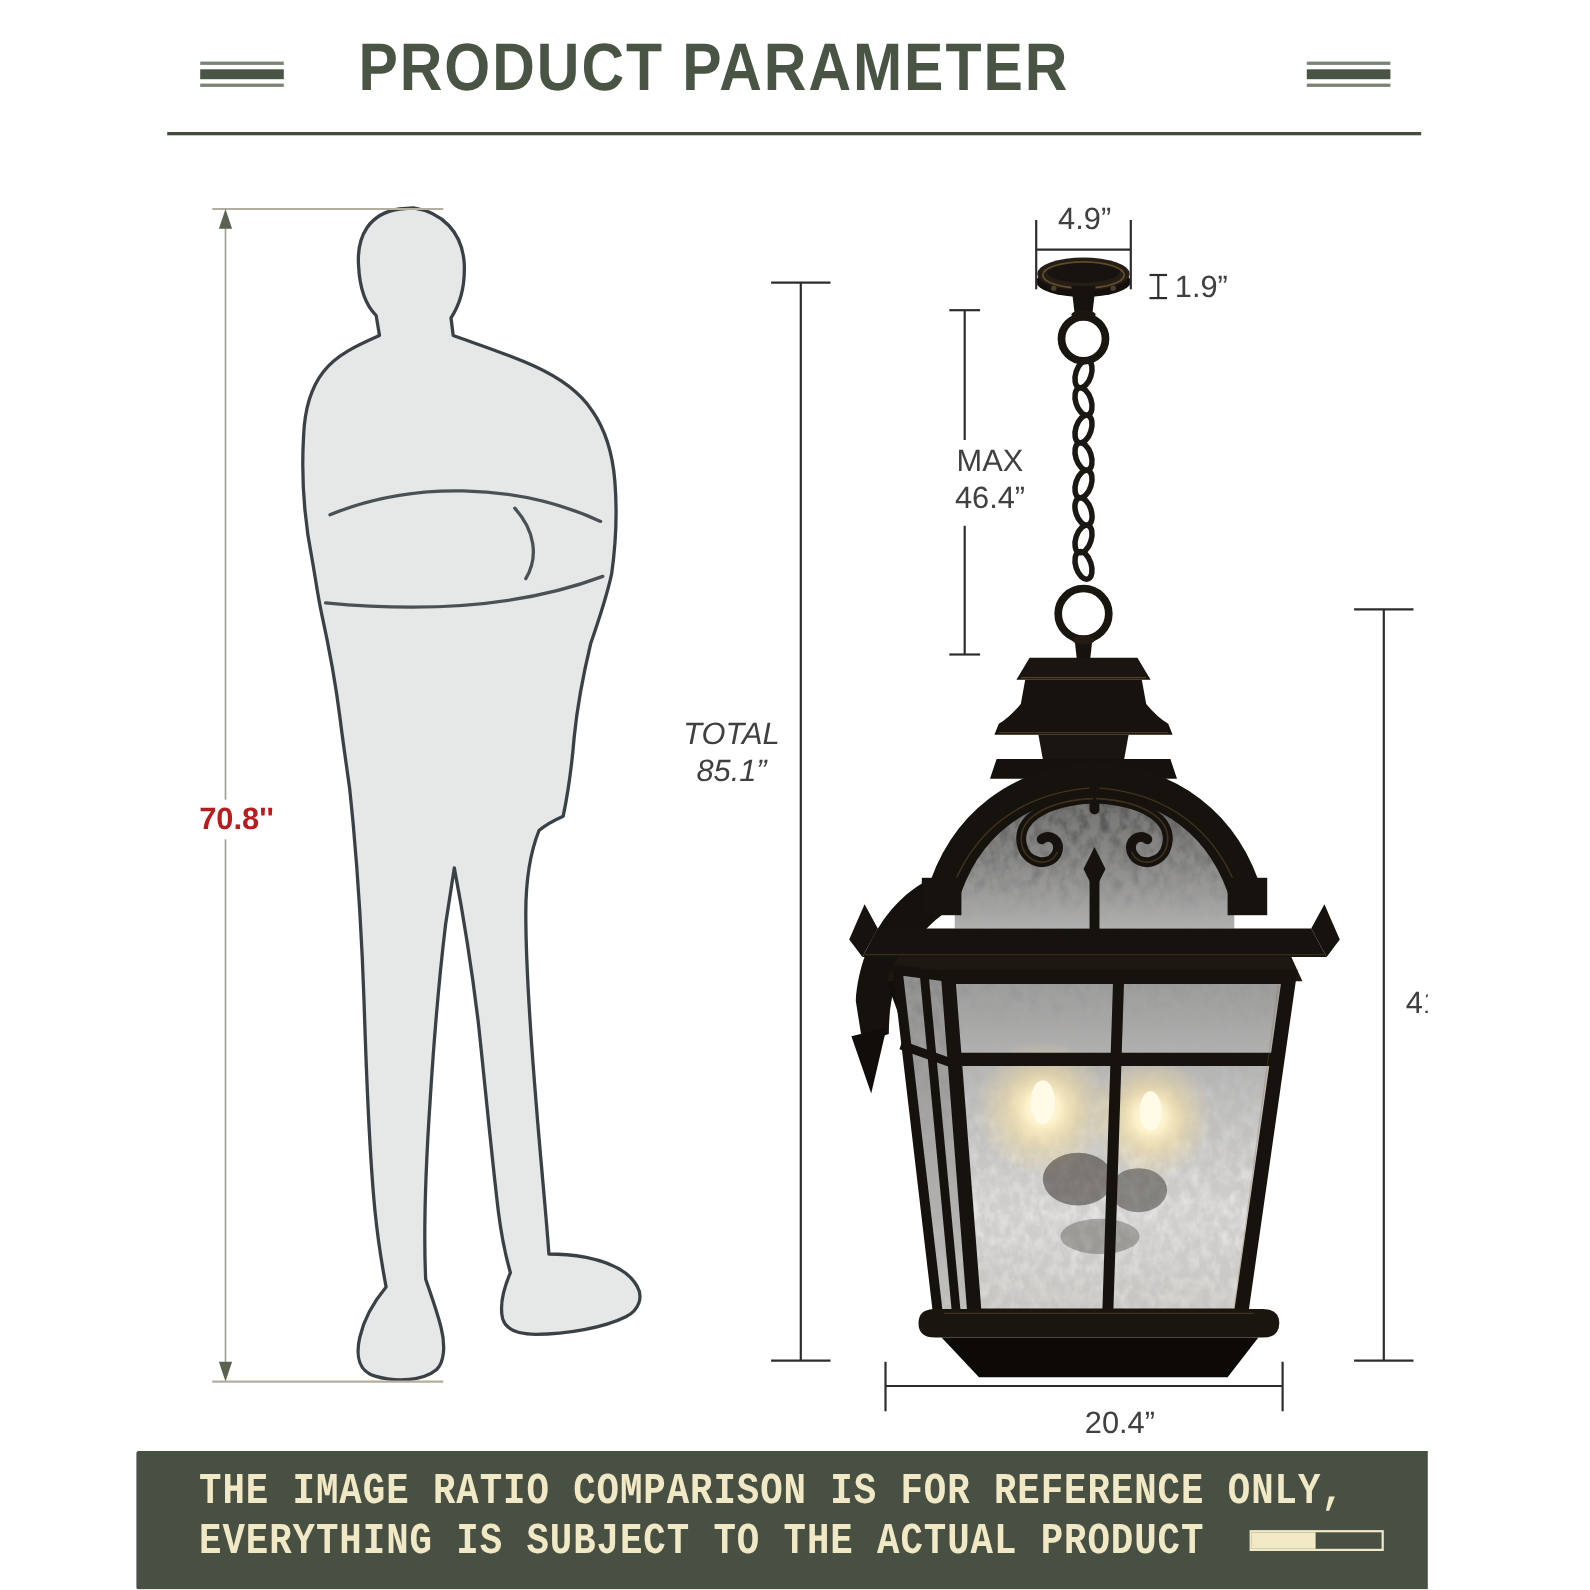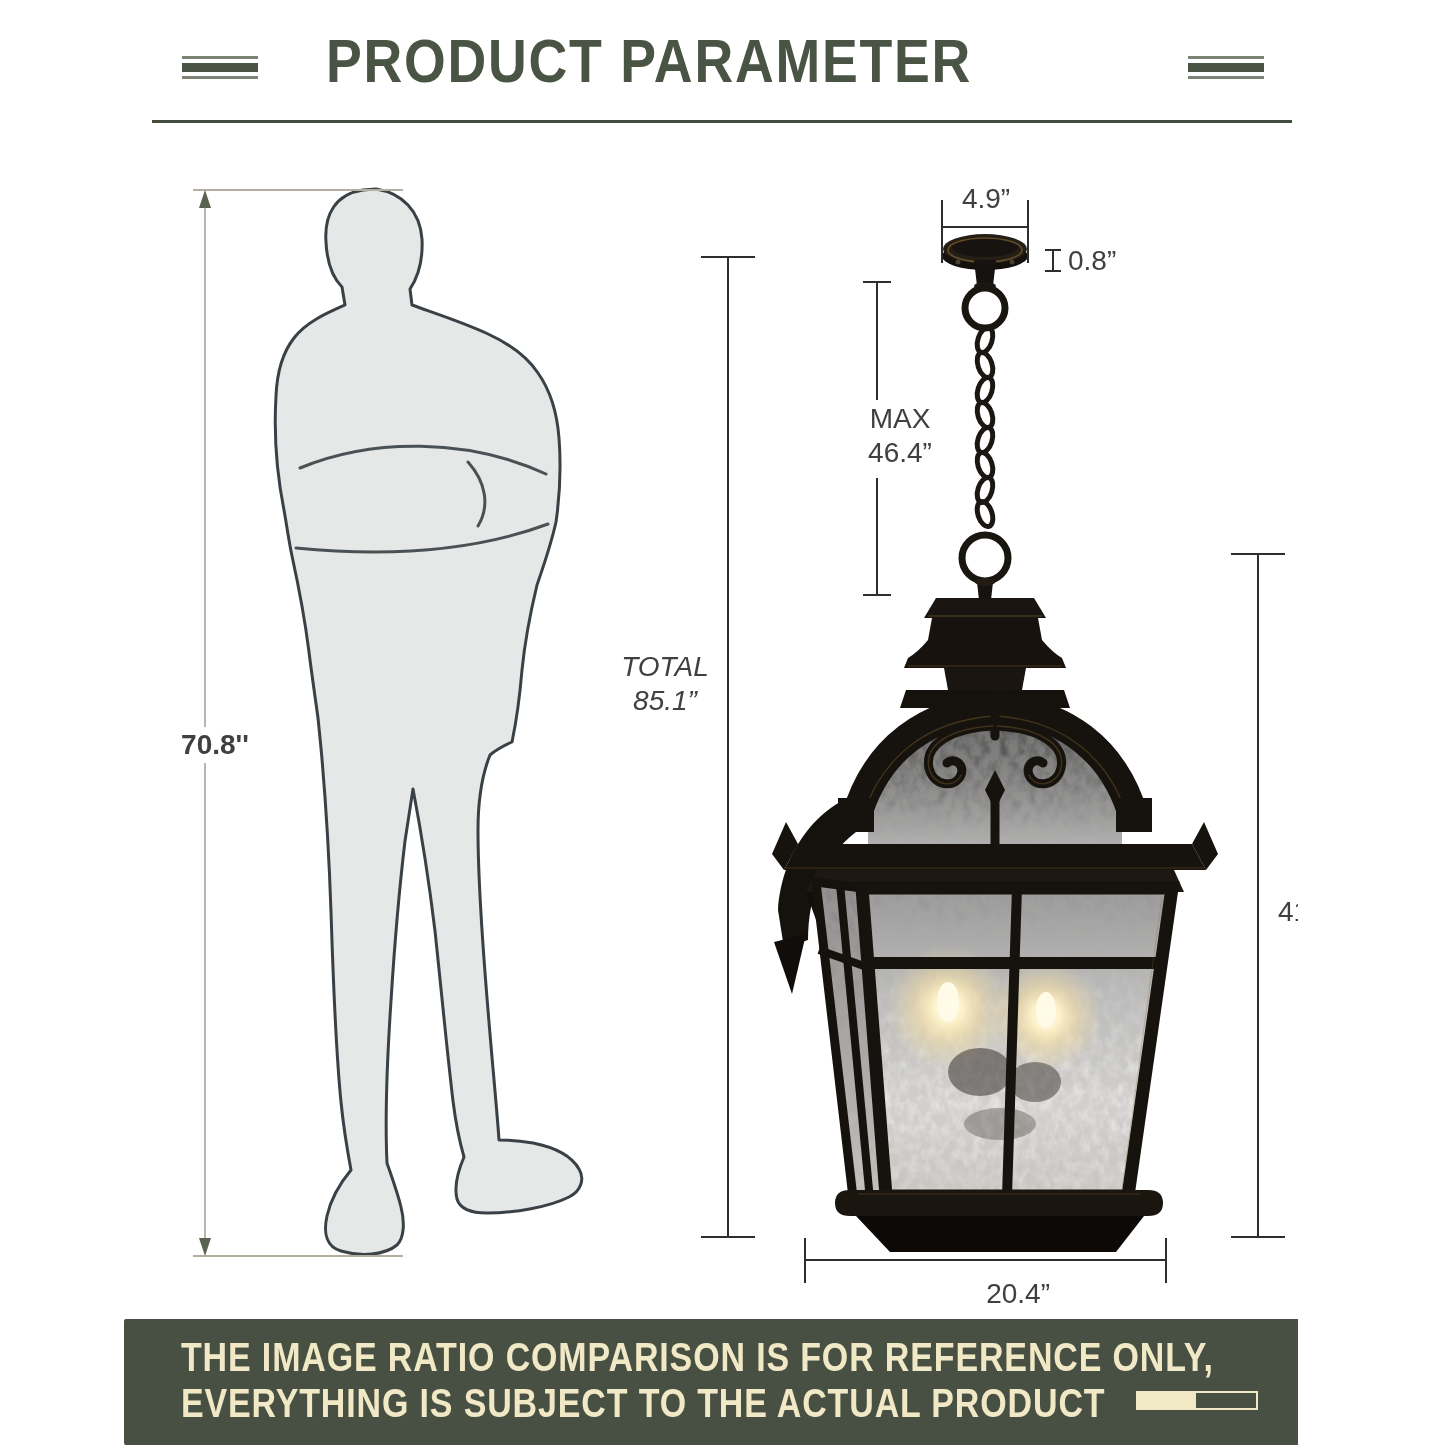--- a/index.html
+++ b/index.html
@@ -22,25 +22,25 @@
   
   .dim{position:absolute;font-size:28px;color:#404040;white-space:nowrap;}
   .dim.two-line{line-height:34px;text-align:center;}
   .lbl-canopy-width{left:938px;top:183px;width:96px;text-align:center;}
   .lbl-canopy-height{left:1068px;top:245px;}
   .lbl-max{left:836px;top:402px;width:128px;background:#fff;}
   .lbl-total{left:600px;top:650px;width:130px;font-style:italic;}
   .lbl-body-height{left:1278px;top:896px;}
   .lbl-body-width{left:922px;top:1278px;width:128px;text-align:right;}
   .lbl-person{left:158px;top:727px;width:114px;text-align:center;
-              color:#404040;font-weight:700;background:#fff;padding:2px 0;}
+              color:#b91c1c;font-weight:700;background:#fff;padding:2px 0;}
 
   
   .banner{position:absolute;left:124px;top:1319px;width:1204px;height:126px;
-          background:#475043;border-radius:2px;}
+          background:#475043;border-radius:2px;font-family:Liberation Mono, monospace;}
   .banner-text{position:absolute;left:57px;top:15px;transform:scaleX(.85);
                transform-origin:left top;}
   .banner-text div{font-size:40px;font-weight:700;color:#f1e8c6;
                    line-height:46px;letter-spacing:1px;white-space:nowrap;}
   .progress{position:absolute;left:1012px;top:72px;width:118px;height:15px;
             border:2px solid #f1e8c6;background:transparent;}
   .progress .fill{width:49%;height:100%;background:#f1e8c6;}
 </style>
 </head>
 <body>
@@ -243,21 +243,21 @@
       <line x1="193" y1="190" x2="403" y2="190" stroke="#b3ae9f" stroke-width="2"></line>
       <line x1="193" y1="1256" x2="403" y2="1256" stroke="#b3ae9f" stroke-width="2"></line>
       <line x1="205" y1="204" x2="205" y2="1242" stroke="#9aa094" stroke-width="1.5"></line>
       <path d="M 205 190 L 199 208 L 211 208 Z" fill="#5a6350"></path>
       <path d="M 205 1256 L 199 1238 L 211 1238 Z" fill="#5a6350"></path>
     </g>
   </svg>
 
   <div class="dim lbl-person">70.8''</div>
   <div class="dim lbl-canopy-width">4.9”</div>
-  <div class="dim lbl-canopy-height">0.8”</div>
+  <div class="dim lbl-canopy-height">1.9”</div>
   <div class="dim two-line lbl-max">
     <div>MAX</div>
     <div>46.4”</div>
   </div>
   <div class="dim two-line lbl-total">
     <div>TOTAL</div>
     <div>85.1”</div>
   </div>
   <div class="dim lbl-body-height">41.2”</div>
   <div class="dim lbl-body-width">20.4”</div>

